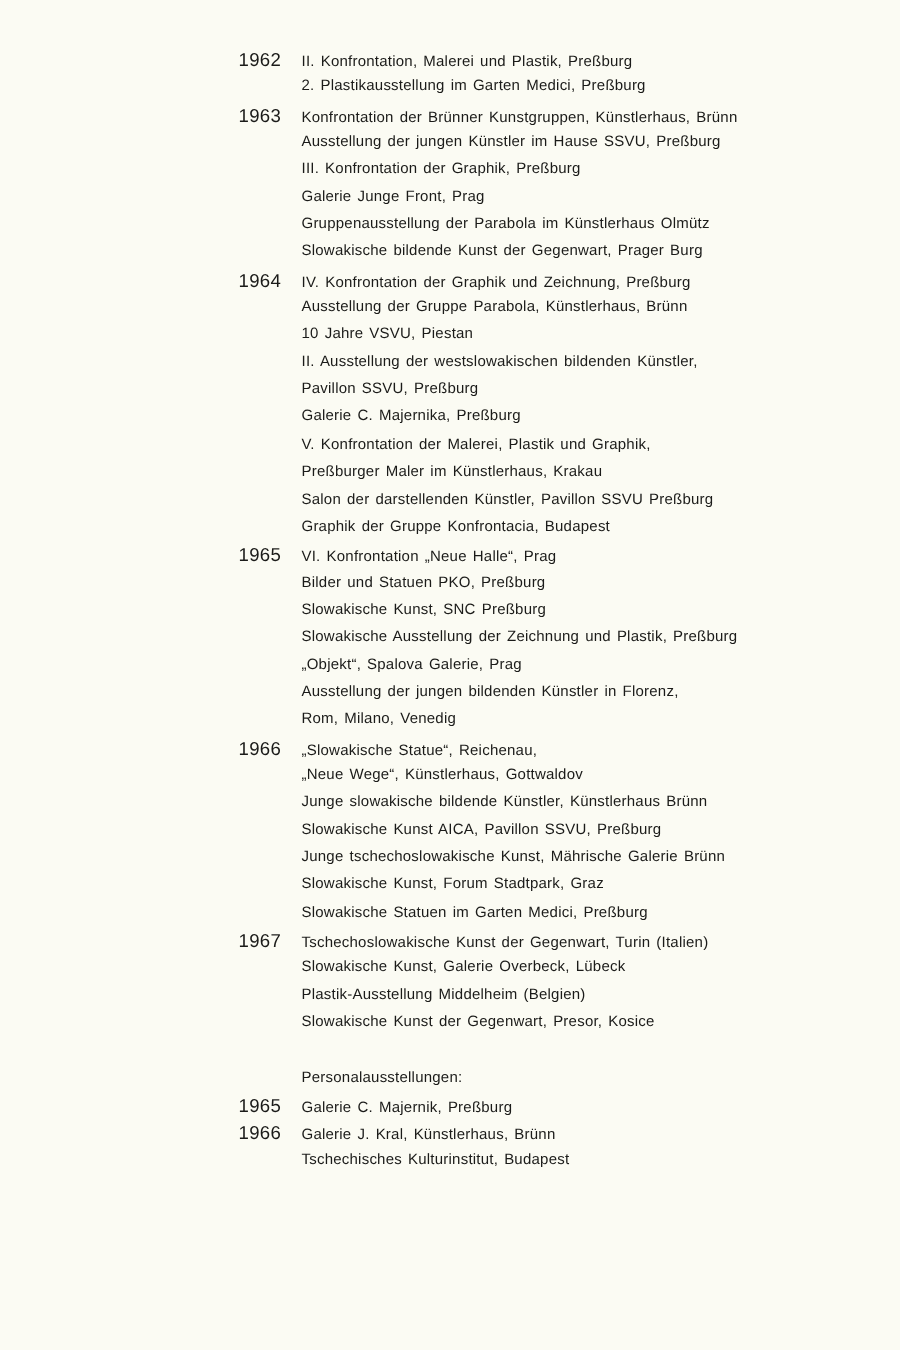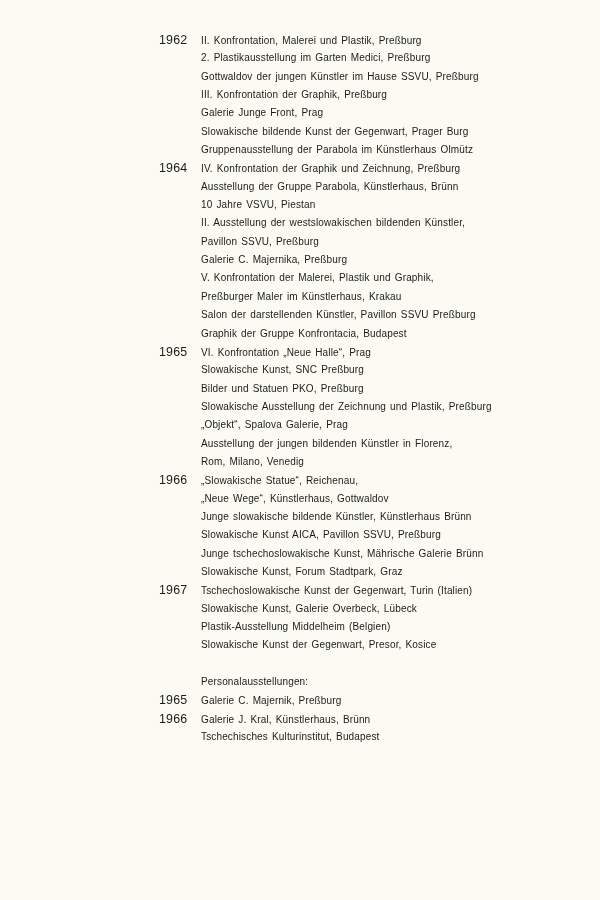--- a/index.html
+++ b/index.html
@@ -70,38 +70,42 @@
   <ul class="entry-list">
       <li class="entry">
         <span class="year">1962</span>
         <span class="title">II. Konfrontation, Malerei und Plastik, Preßburg</span>
       </li>
       <li class="entry">
         <span class="year"></span>
         <span class="title">2. Plastikausstellung im Garten Medici, Preßburg</span>
       </li>
       <li class="entry">
-        <span class="year"></span>
-        <span class="title">Gottwaldov der jungen Künstler im Hause SSVU, Preßburg</span>
+        <span class="year">1963</span>
+        <span class="title">Konfrontation der Brünner Kunstgruppen, Künstlerhaus, Brünn</span>
+      </li>
+      <li class="entry">
+        <span class="year"></span>
+        <span class="title">Ausstellung der jungen Künstler im Hause SSVU, Preßburg</span>
       </li>
       <li class="entry">
         <span class="year"></span>
         <span class="title">III. Konfrontation der Graphik, Preßburg</span>
       </li>
       <li class="entry">
         <span class="year"></span>
         <span class="title">Galerie Junge Front, Prag</span>
       </li>
       <li class="entry">
         <span class="year"></span>
+        <span class="title">Gruppenausstellung der Parabola im Künstlerhaus Olmütz</span>
+      </li>
+      <li class="entry">
+        <span class="year"></span>
         <span class="title">Slowakische bildende Kunst der Gegenwart, Prager Burg</span>
-      </li>
-      <li class="entry">
-        <span class="year"></span>
-        <span class="title">Gruppenausstellung der Parabola im Künstlerhaus Olmütz</span>
       </li>
       <li class="entry">
         <span class="year">1964</span>
         <span class="title">IV. Konfrontation der Graphik und Zeichnung, Preßburg</span>
       </li>
       <li class="entry">
         <span class="year"></span>
         <span class="title">Ausstellung der Gruppe Parabola, Künstlerhaus, Brünn</span>
       </li>
       <li class="entry">
@@ -135,25 +139,25 @@
       <li class="entry">
         <span class="year"></span>
         <span class="title">Graphik der Gruppe Konfrontacia, Budapest</span>
       </li>
       <li class="entry">
         <span class="year">1965</span>
         <span class="title">VI. Konfrontation „Neue Halle“, Prag</span>
       </li>
       <li class="entry">
         <span class="year"></span>
+        <span class="title">Bilder und Statuen PKO, Preßburg</span>
+      </li>
+      <li class="entry">
+        <span class="year"></span>
         <span class="title">Slowakische Kunst, SNC Preßburg</span>
-      </li>
-      <li class="entry">
-        <span class="year"></span>
-        <span class="title">Bilder und Statuen PKO, Preßburg</span>
       </li>
       <li class="entry">
         <span class="year"></span>
         <span class="title">Slowakische Ausstellung der Zeichnung und Plastik, Preßburg</span>
       </li>
       <li class="entry">
         <span class="year"></span>
         <span class="title">„Objekt“, Spalova Galerie, Prag</span>
       </li>
       <li class="entry">
@@ -182,20 +186,24 @@
       </li>
       <li class="entry">
         <span class="year"></span>
         <span class="title">Junge tschechoslowakische Kunst, Mährische Galerie Brünn</span>
       </li>
       <li class="entry">
         <span class="year"></span>
         <span class="title">Slowakische Kunst, Forum Stadtpark, Graz</span>
       </li>
       <li class="entry">
+        <span class="year"></span>
+        <span class="title">Slowakische Statuen im Garten Medici, Preßburg</span>
+      </li>
+      <li class="entry">
         <span class="year">1967</span>
         <span class="title">Tschechoslowakische Kunst der Gegenwart, Turin (Italien)</span>
       </li>
       <li class="entry">
         <span class="year"></span>
         <span class="title">Slowakische Kunst, Galerie Overbeck, Lübeck</span>
       </li>
       <li class="entry">
         <span class="year"></span>
         <span class="title">Plastik-Ausstellung Middelheim (Belgien)</span>

